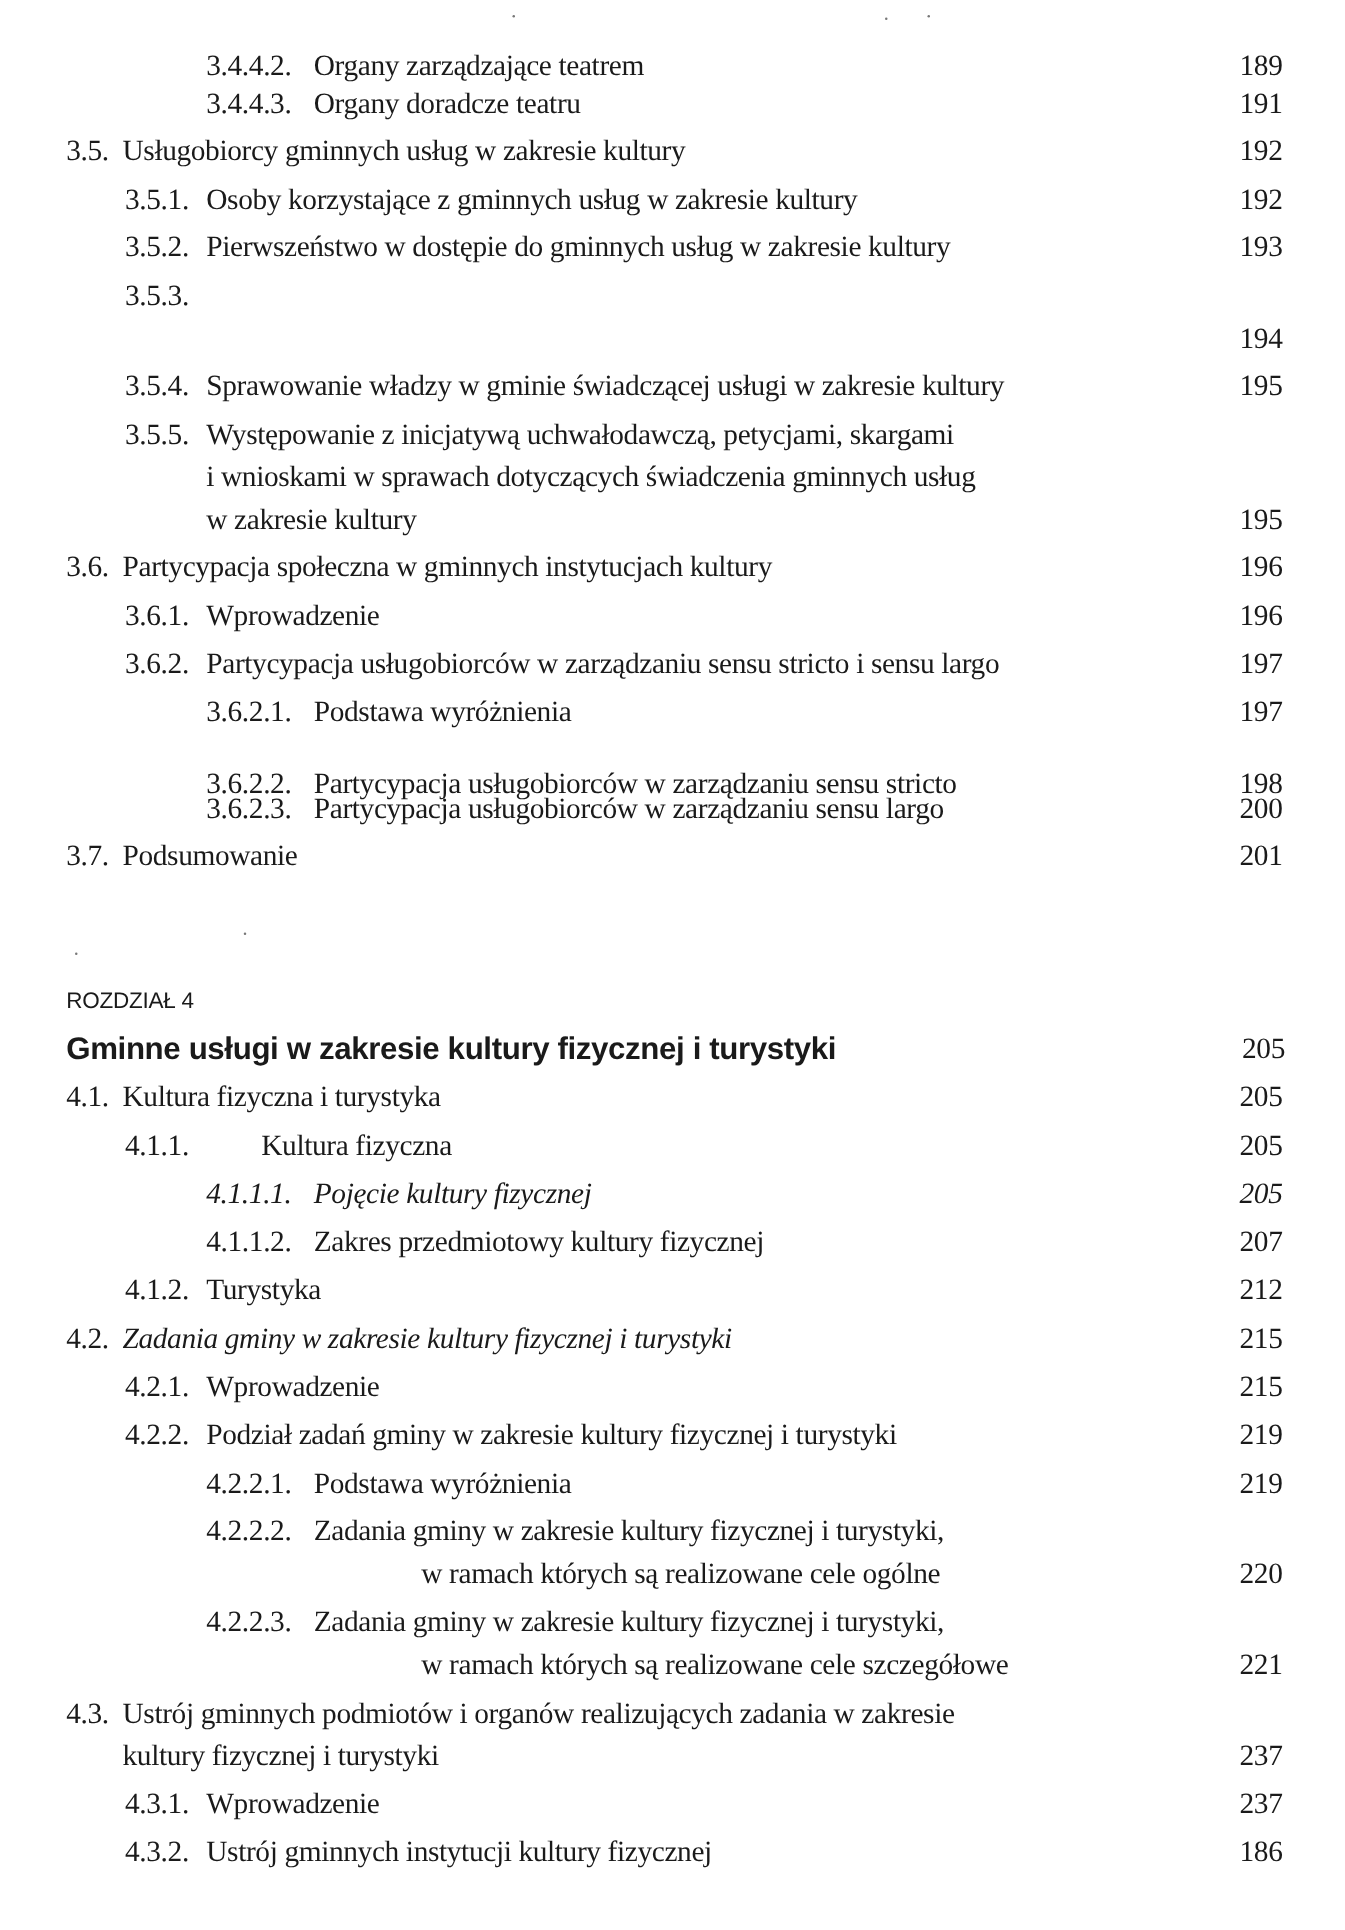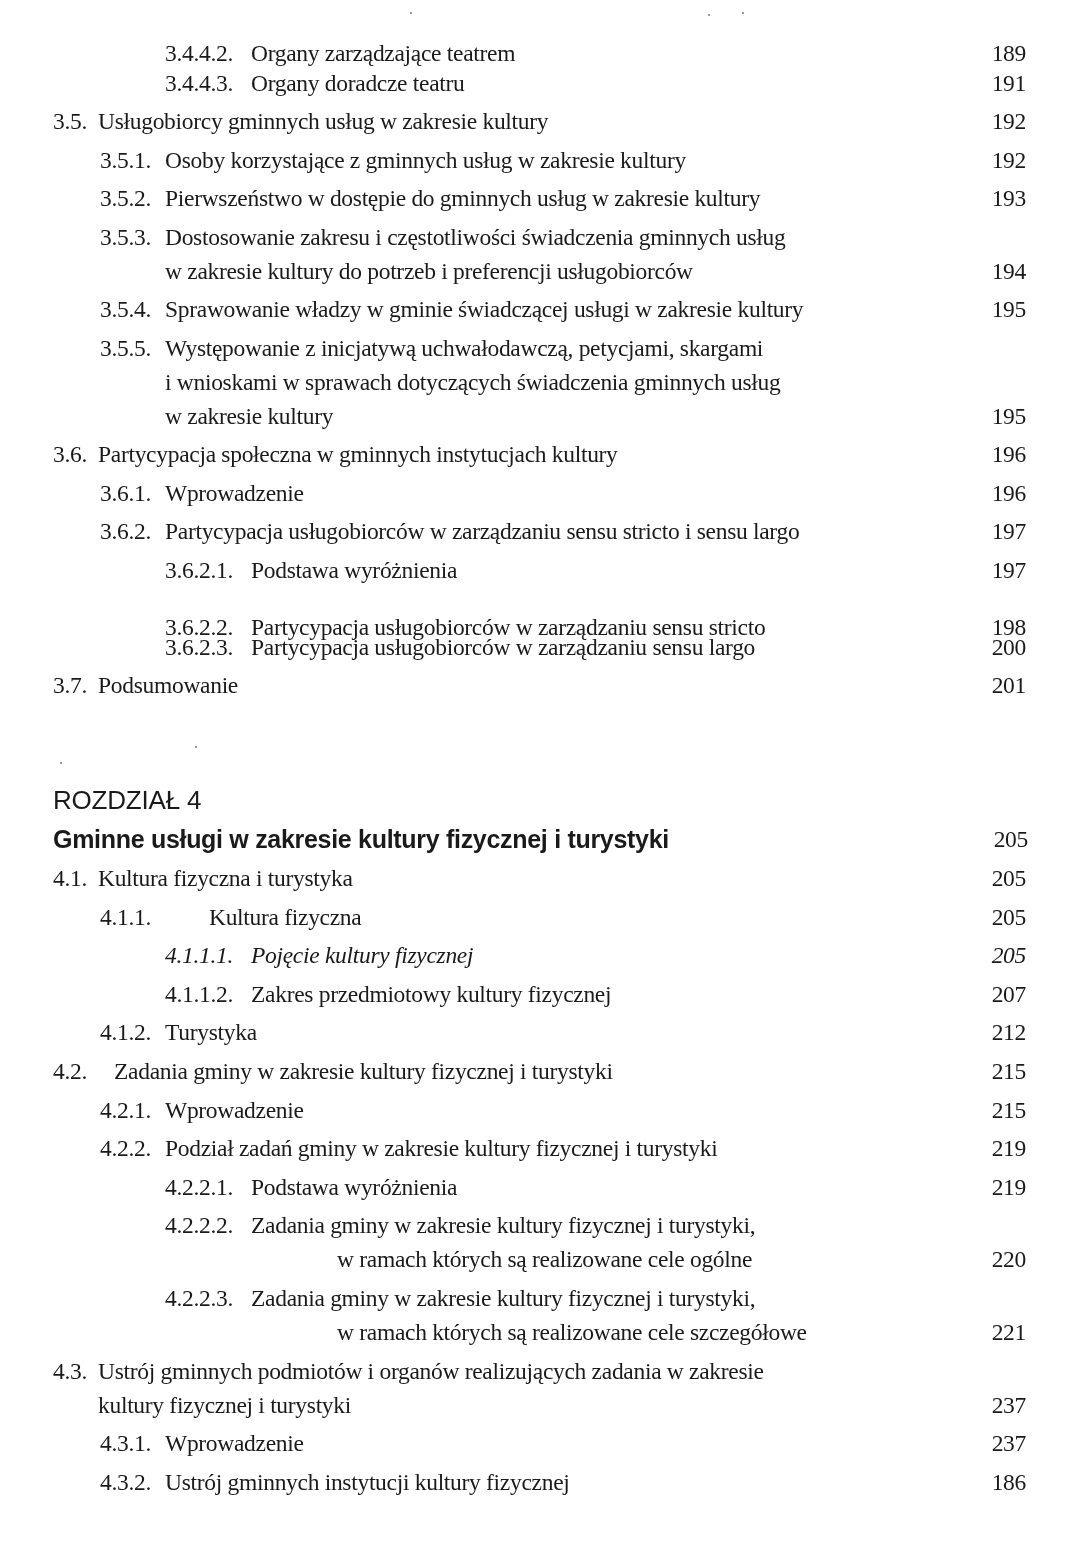--- a/index.html
+++ b/index.html
@@ -4,21 +4,21 @@
 <style>
   html, body { margin: 0; padding: 0; background: #ffffff; }
   body { width: 1076px; height: 1544px; position: relative; overflow: hidden; color: #1a1a1a;
          font-family: "Liberation Serif", "DejaVu Serif", serif; }
   .page { position: absolute; left: 0; top: 0; width: 1076px; height: 1544px; }
   .entry { position: absolute; left: 0; width: 1076px; font-size: 23.5px; line-height: 34px; letter-spacing: -0.3px; }
   .entry .num { position: absolute; top: 0; white-space: nowrap; }
   .entry .title { position: absolute; top: 0; white-space: nowrap; }
   .entry .title .ln { display: block; white-space: nowrap; }
   .entry .page-no { position: absolute; right: 50px; top: 0; text-align: right; }
-  .chap-label { position: absolute; left: 53px; top: 783px; font-family: "Liberation Sans", "DejaVu Sans", sans-serif; font-size: 26px; line-height: 34px; letter-spacing: -0.2px; }
+  .chap-label { position: absolute; left: 53px; top: 783px; font-family: "Liberation Sans", "DejaVu Sans", sans-serif; font-size: 18px; line-height: 34px; letter-spacing: -0.2px; }
   .chap-title { position: absolute; left: 53px; top: 821px; width: 975px; font-family: "Liberation Sans", "DejaVu Sans", sans-serif; font-weight: bold; font-size: 25px; line-height: 36px; letter-spacing: -0.3px; }
   .chap-title .page-no { position: absolute; right: 0; top: 0; font-family: "Liberation Serif", "DejaVu Serif", serif; font-weight: normal; font-size: 23.5px; }
   .speck { position: absolute; width: 2px; height: 2px; background: #777; border-radius: 1px; }
 </style>
 </head>
 <body>
 
 <div class="page">
   <div id="part1">
       <div class="entry" style="top: 36px; height: 34px;">
@@ -51,24 +51,20 @@
       </div>
       <div class="entry" style="top: 181px; height: 34px;">
         <span class="num" style="left: 100px;">3.5.2.</span>
         <span class="title" style="left: 165px;">
           <span class="ln">Pierwszeństwo w dostępie do gminnych usług w zakresie kultury</span>
         </span>
         <span class="page-no" style="top: 0px;">193</span>
       </div>
       <div class="entry" style="top: 219.5px; height: 68px;">
         <span class="num" style="left: 100px;">3.5.3.</span>
-        <span class="title" style="left: 165px;">
-          <span class="ln">Dostosowanie zakresu i częstotliwości świadczenia gminnych usług</span>
-          <span class="ln">w zakresie kultury do potrzeb i preferencji usługobiorców</span>
-        </span>
         <span class="page-no" style="top: 34px;">194</span>
       </div>
       <div class="entry" style="top: 292px; height: 34px;">
         <span class="num" style="left: 100px;">3.5.4.</span>
         <span class="title" style="left: 165px;">
           <span class="ln">Sprawowanie władzy w gminie świadczącej usługi w zakresie kultury</span>
         </span>
         <span class="page-no" style="top: 0px;">195</span>
       </div>
       <div class="entry" style="top: 330.5px; height: 102px;">
@@ -168,21 +164,21 @@
       </div>
       <div class="entry" style="top: 1015.4px; height: 34px;">
         <span class="num" style="left: 100px;">4.1.2.</span>
         <span class="title" style="left: 165px;">
           <span class="ln">Turystyka</span>
         </span>
         <span class="page-no" style="top: 0px; margin-left: 17px;">212</span>
       </div>
       <div class="entry" style="top: 1054px; height: 34px;">
         <span class="num" style="left: 53px;">4.2.</span>
-        <span class="title" style="left: 114px;">
+        <span class="title" style="left: 98px; font-style: italic;">
           <span class="ln">Zadania gminy w zakresie kultury fizycznej i turystyki</span>
         </span>
         <span class="page-no" style="top: 0px;">215</span>
       </div>
       <div class="entry" style="top: 1092.6px; height: 34px;">
         <span class="num" style="left: 100px;">4.2.1.</span>
         <span class="title" style="left: 165px;">
           <span class="ln">Wprowadzenie</span>
         </span>
         <span class="page-no" style="top: 0px;">215</span>

